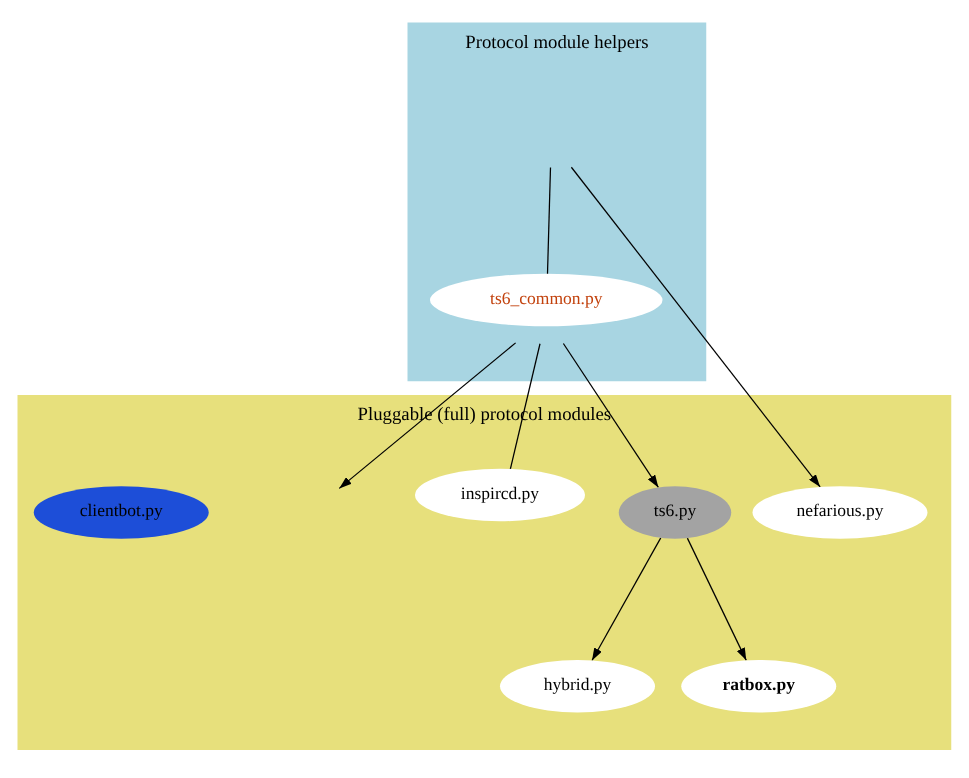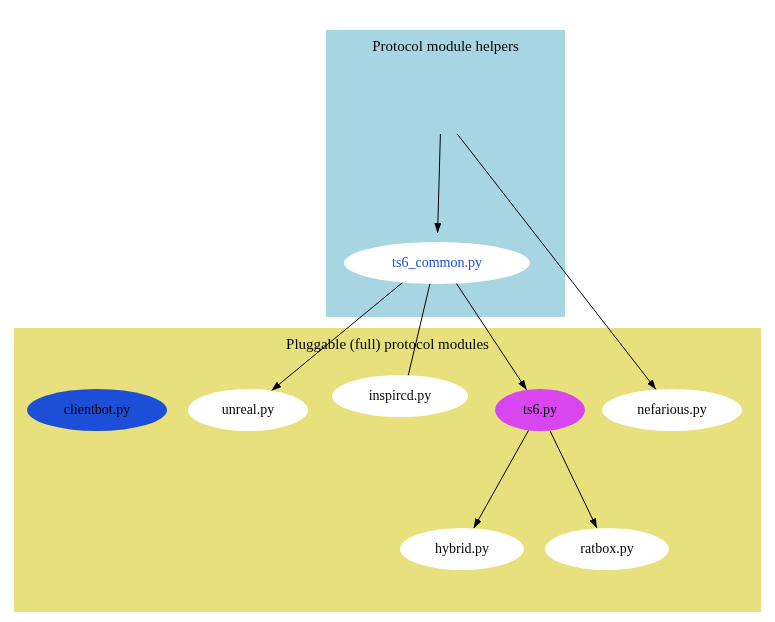--- a/index.html
+++ b/index.html
@@ -11,21 +11,20 @@
     position: relative;
     width: 775px;
     height: 622px;
     background: #ffffff;
     overflow: hidden;
     font-family: "Liberation Serif", "DejaVu Serif", serif;
   }
   .cluster {
     position: absolute;
     z-index: 1;
-    margin-top: 12px;
   }
   .cluster-label {
     position: absolute;
     top: 8px;
     left: 0;
     right: 0;
     text-align: center;
     font-size: 15px;
     color: #000000;
     white-space: nowrap;
@@ -66,21 +65,20 @@
       <line x1="450.7" y1="274.8" x2="526.7" y2="389.9" stroke="#000000" stroke-width="1" marker-end="url(#arrowhead)"></line>
       <line x1="528.6" y1="430.3" x2="473.6" y2="528.4" stroke="#000000" stroke-width="1" marker-end="url(#arrowhead)"></line>
       <line x1="549.9" y1="430.5" x2="597.0" y2="528.3" stroke="#000000" stroke-width="1" marker-end="url(#arrowhead)"></line>
     </svg>
 <div class="cluster" style="left: 326px; top: 18px; width: 239px; height: 287px; background: rgb(168, 213, 226);">
       <div class="cluster-label">Protocol module helpers</div>
     </div>
     <div class="cluster" style="left: 14px; top: 316px; width: 747px; height: 284px; background: rgb(231, 224, 124);">
       <div class="cluster-label">Pluggable (full) protocol modules</div>
     </div>
-    <div class="node" style="left: 344px; top: 242px; width: 186px; height: 42px; background: rgb(255, 255, 255); color: #1d4ed8;">ts6_common.py</div>
+    <div class="node" style="left: 344px; top: 219px; width: 186px; height: 42px; background: rgb(255, 255, 255); color: #c2410c;">ts6_common.py</div>
     <div class="node" style="left: 27px; top: 389px; width: 140px; height: 42px; background: #1d4ed8; color: rgb(0, 0, 0);">clientbot.py</div>
-    <div class="node" style="left: 188px; top: 389px; width: 120px; height: 42px; background: rgb(255, 255, 255); color: rgb(0, 0, 0);">unreal.py</div>
     <div class="node" style="left: 332px; top: 375px; width: 136px; height: 42px; background: rgb(255, 255, 255); color: rgb(0, 0, 0);">inspircd.py</div>
-    <div class="node" style="left: 495px; top: 389px; width: 90px; height: 42px; background: #d946ef; color: rgb(0, 0, 0);">ts6.py</div>
+    <div class="node" style="left: 495px; top: 389px; width: 90px; height: 42px; background: #a3a3a3; color: rgb(0, 0, 0);">ts6.py</div>
     <div class="node" style="left: 400px; top: 528px; width: 124px; height: 42px; background: rgb(255, 255, 255); color: rgb(0, 0, 0);">hybrid.py</div>
     <div class="node" style="left: 602px; top: 389px; width: 140px; height: 42px; background: rgb(255, 255, 255); color: rgb(0, 0, 0);">nefarious.py</div>
-    <div class="node" style="left: 545px; top: 528px; width: 124px; height: 42px; background: rgb(255, 255, 255); color: rgb(0, 0, 0);">ratbox.py</div>
+    <div class="node" style="left: 545px; top: 528px; width: 124px; height: 42px; background: rgb(255, 255, 255); color: rgb(0, 0, 0); font-weight: bold;">ratbox.py</div>
   </div>
 
 </body></html>

